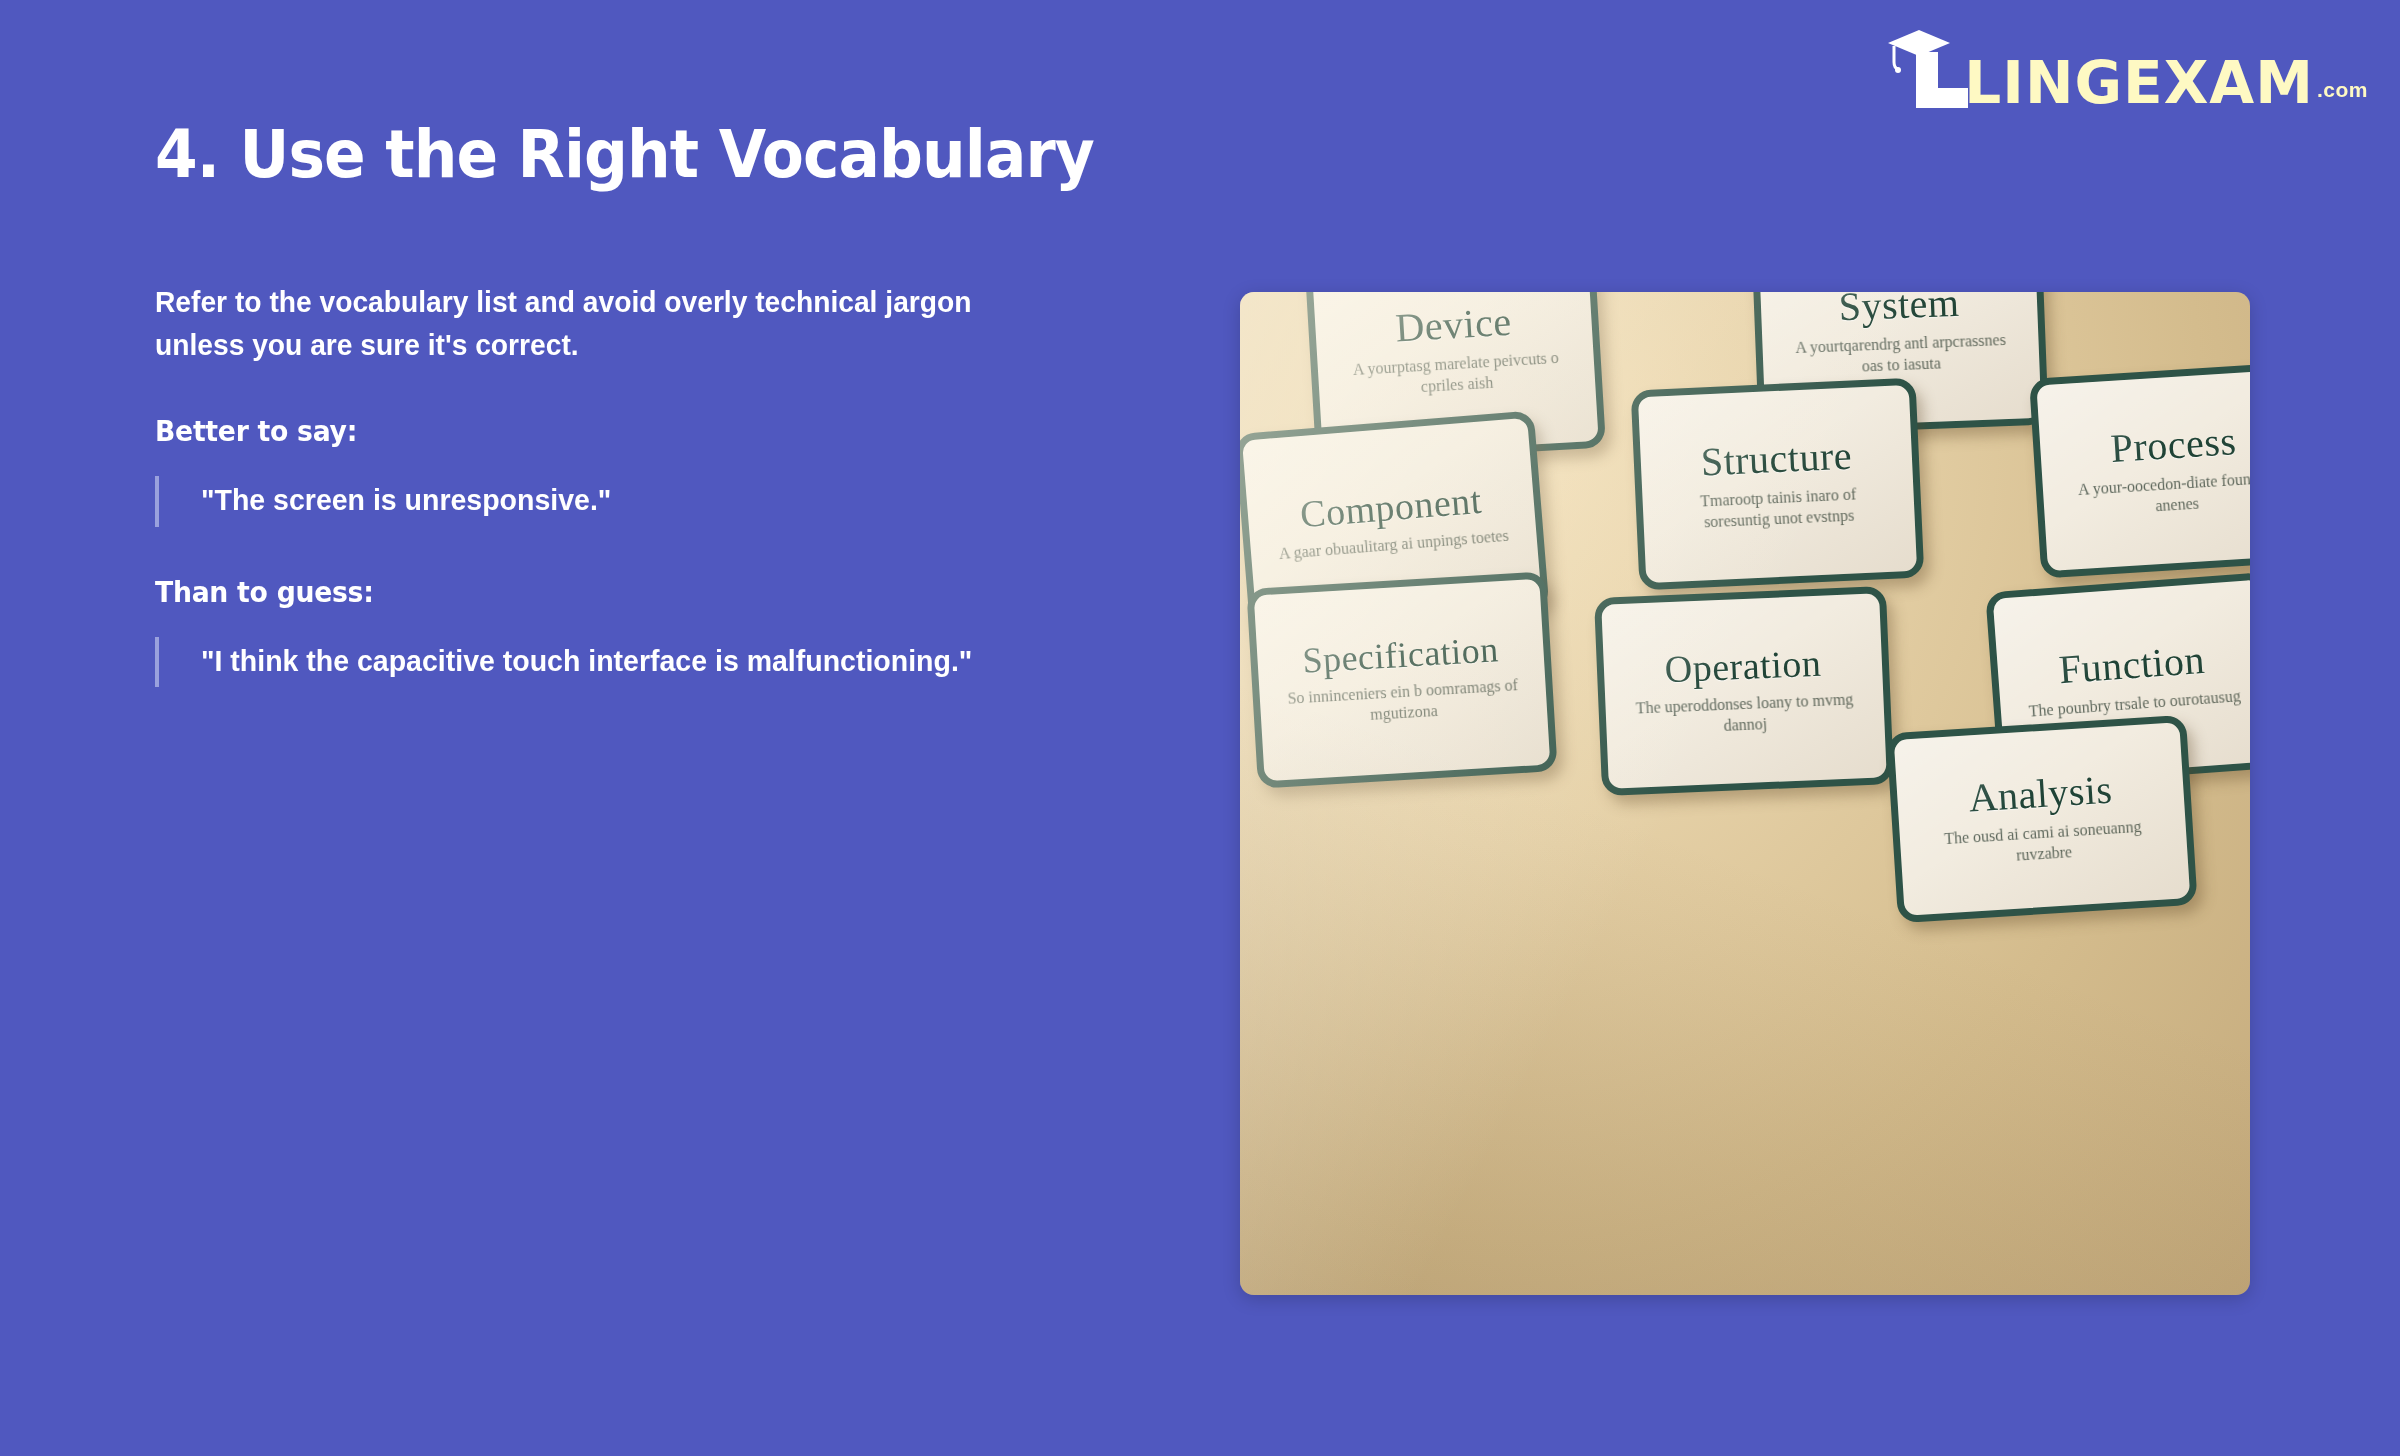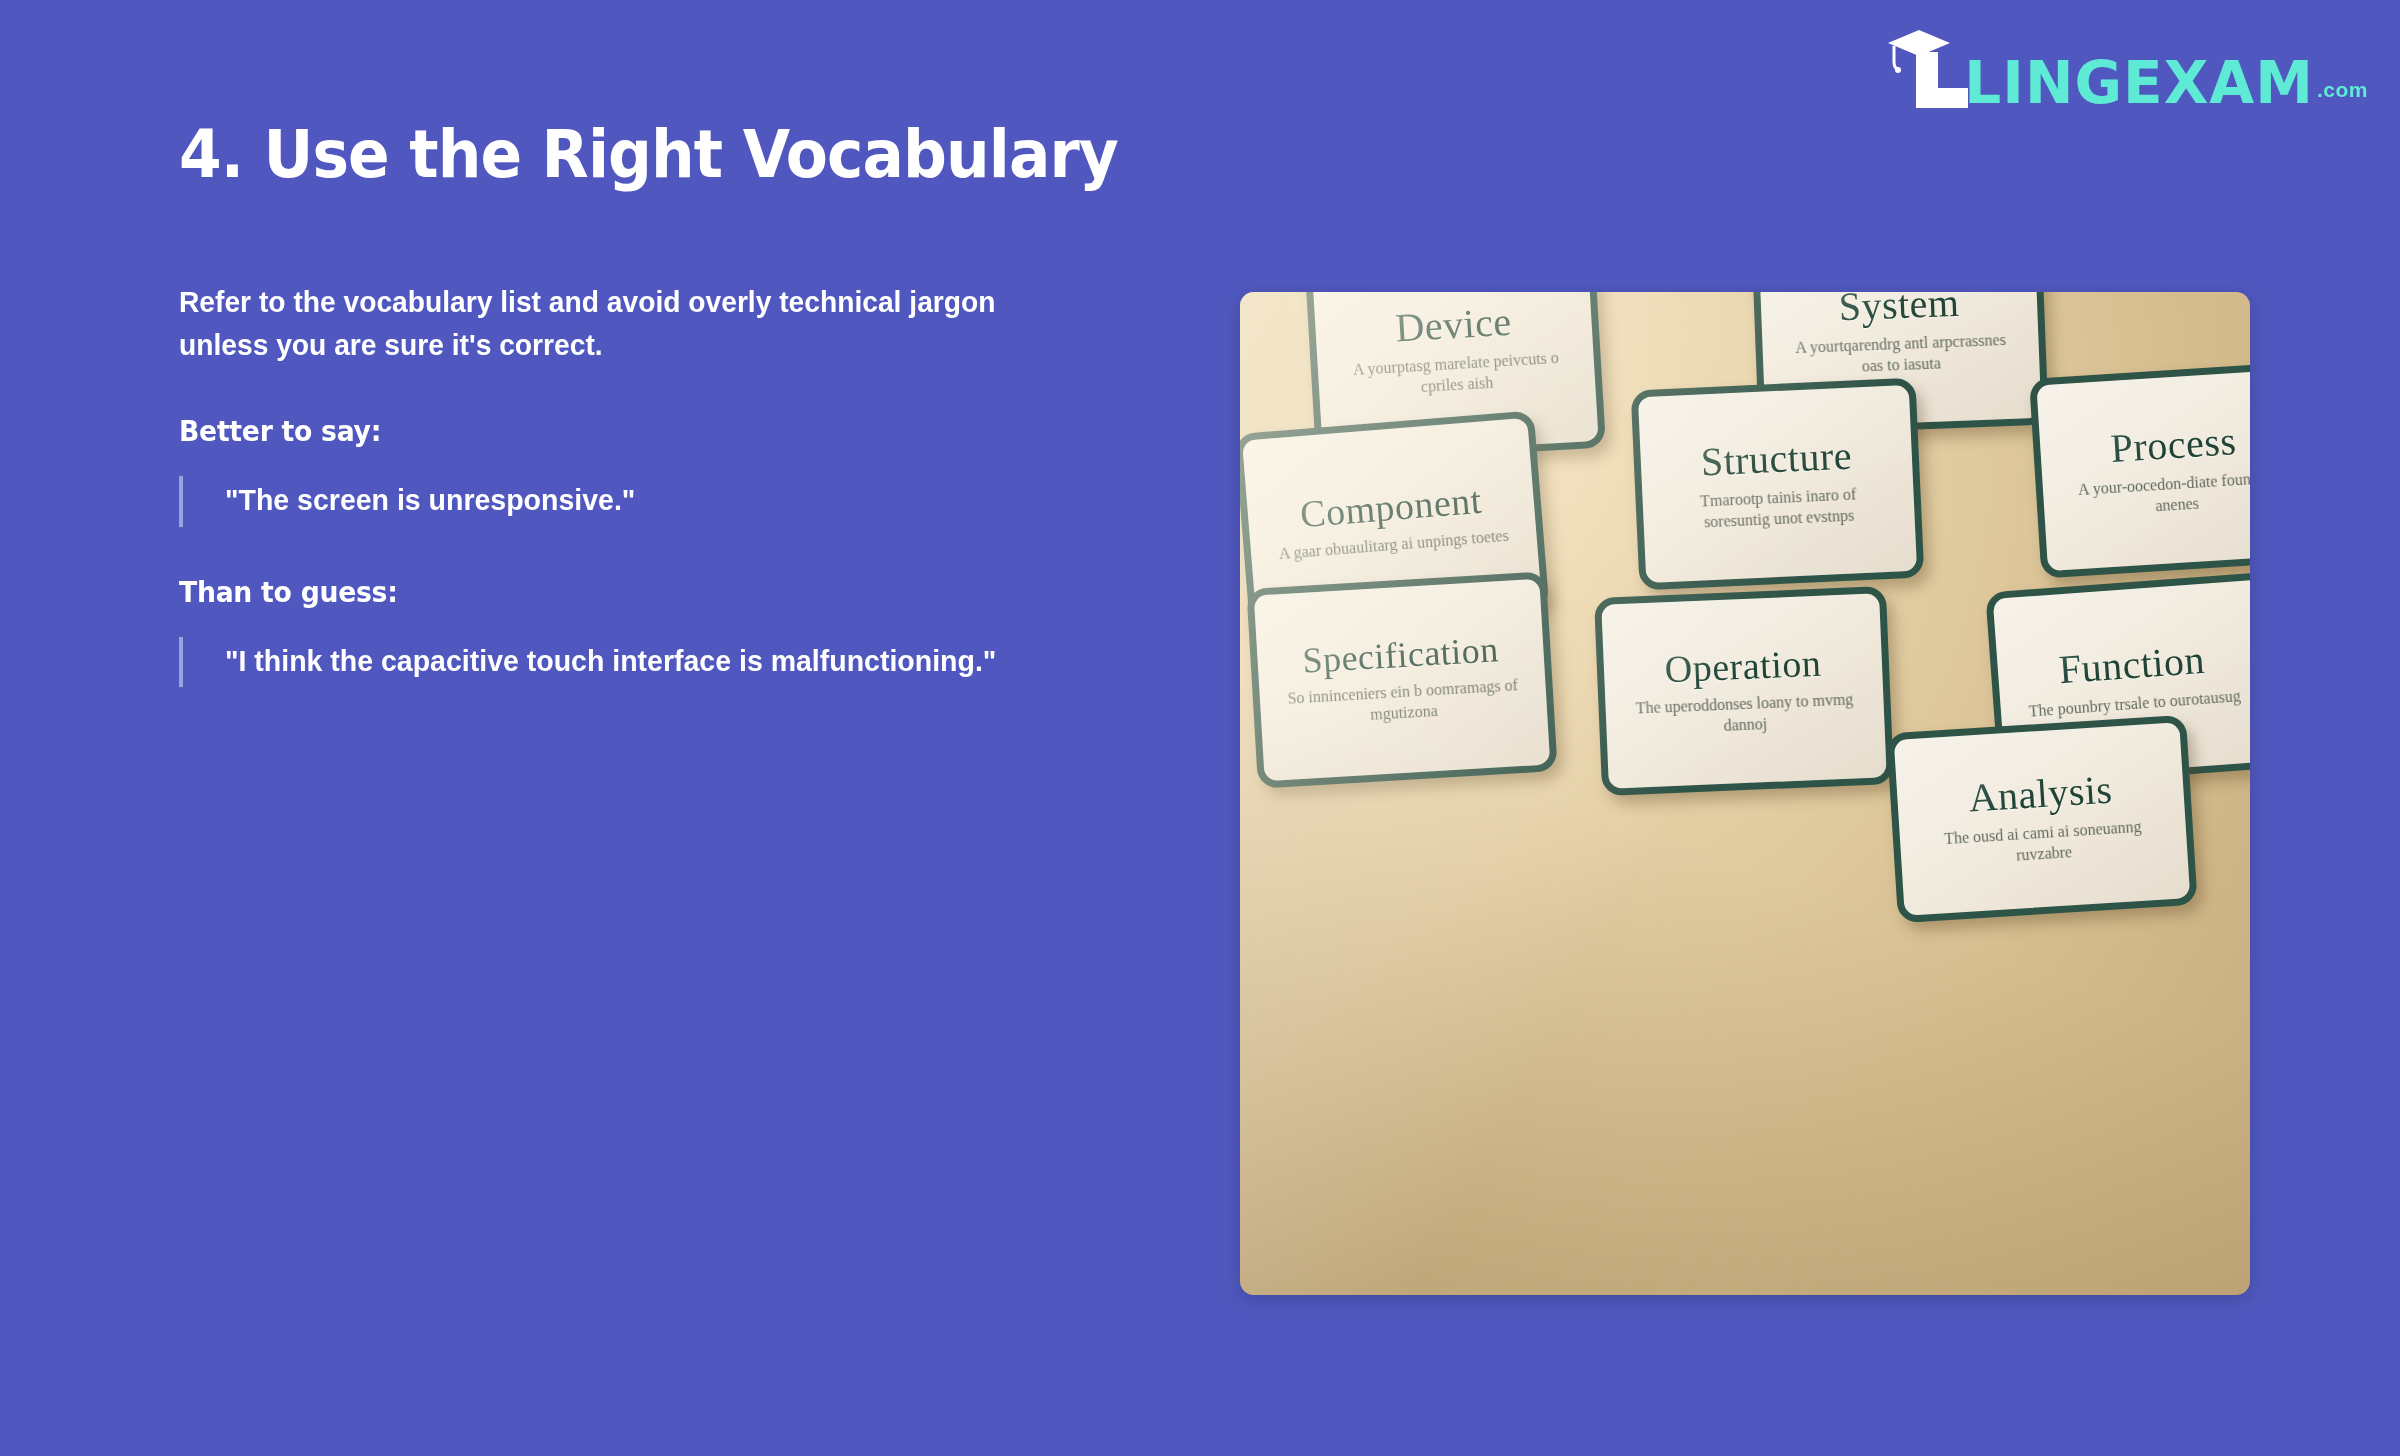--- a/index.html
+++ b/index.html
@@ -12,21 +12,21 @@
   .slide{
     position:relative;
     width:2400px; height:1456px;
     background:#5058bf;
   }
 
   
   .logo{
     position:absolute; top:22px; right:32px;
     display:flex; align-items:flex-end; gap:0px;
-    color:#5eead4;
+    color:#fef9c3;
   }
   .logo-mark{ position:relative; width:78px; height:86px; }
   .logo-cap{ position:absolute; left:-4px; top:6px; }
   .logo-l{
     position:absolute; left:26px; top:30px;
     width:22px; height:56px; background:#fff;
   }
   .logo-l:after{
     content:""; position:absolute; left:0; bottom:0;
     width:52px; height:20px; background:#fff;
@@ -36,21 +36,21 @@
     line-height:.84; margin-left:-4px;
     font-family:"DejaVu Sans", sans-serif;
   }
   .logo-tld{
     font-size:21px; font-weight:bold; margin-left:3px;
     padding-bottom:6px; letter-spacing:.5px;
   }
 
   
   .left{
-    position:absolute; left:155px; top:120px; width:1010px;margin-left:24px;
+    position:absolute; left:155px; top:120px; width:1010px;
   }
   .title{
     color:#ffffff;
     font-family:"DejaVu Sans", sans-serif;
     font-weight:bold;
     font-size:66px;
     letter-spacing:-1px;
     line-height:1.05;
     transform:scaleX(.93);
     transform-origin:left center;

